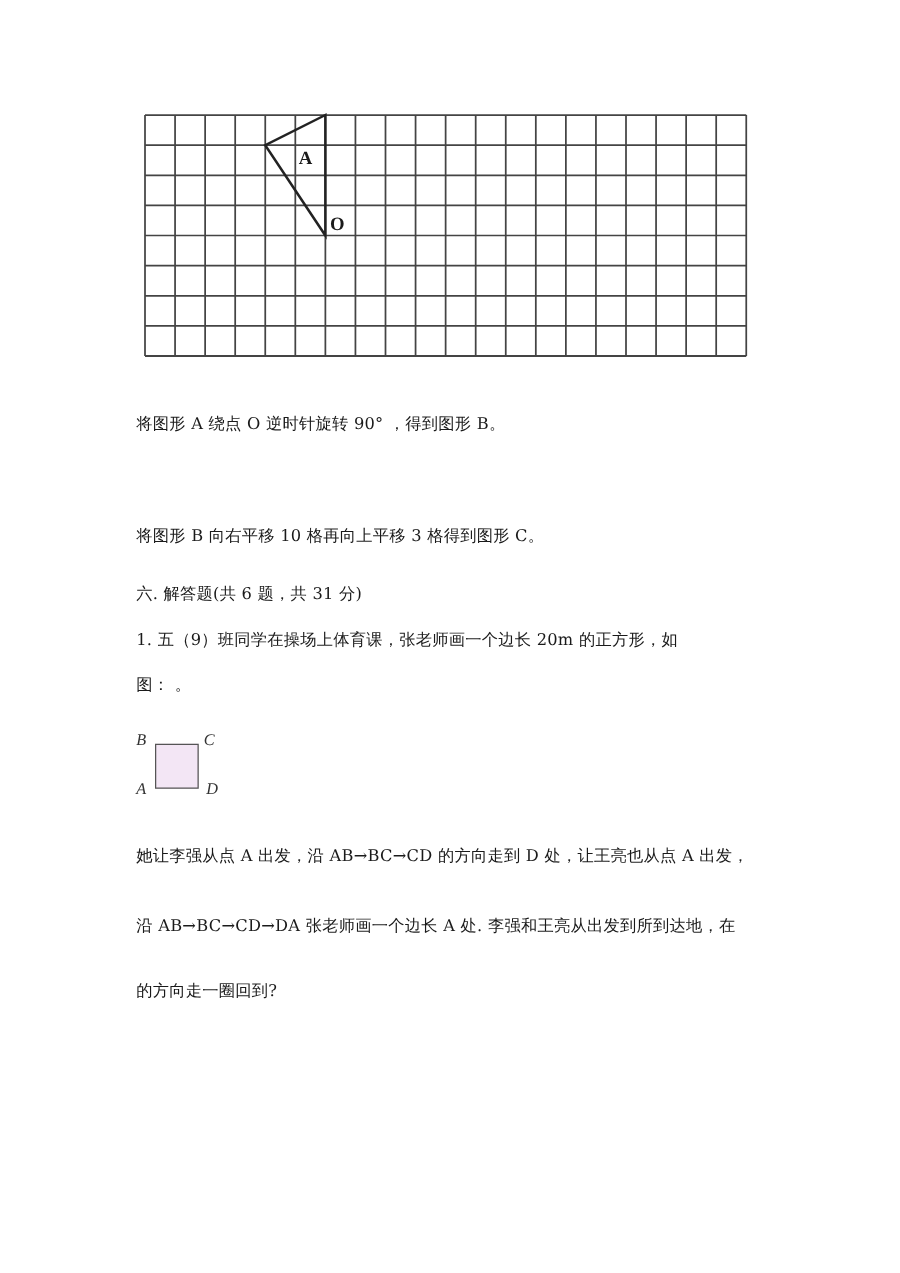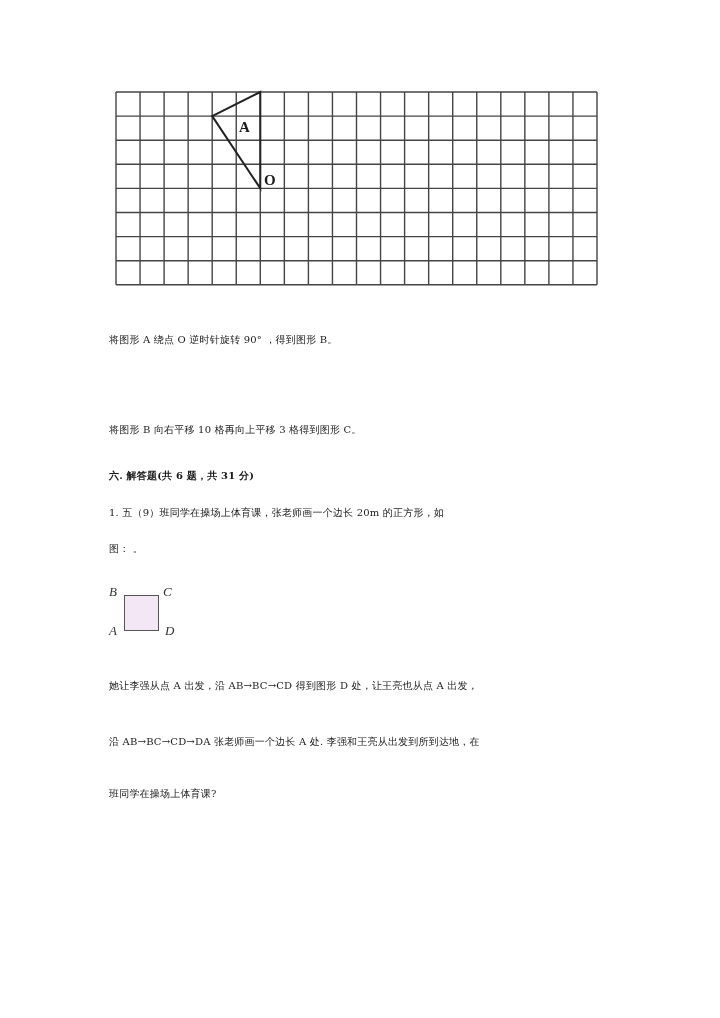--- a/index.html
+++ b/index.html
@@ -1,20 +1,20 @@
 <!DOCTYPE html>
 <html><head>
   <meta charset="utf-8">
   <style>
     html, body { margin: 0; padding: 0; background: #ffffff; }
     body { width: 720px; height: 1018px; position: relative; overflow: hidden;
            font-family: "DejaVu Serif", "Liberation Serif", serif; color: #1a1a1a; }
     .abs { position: absolute; }
-    .line { position: absolute; left: 109px; font-size: 10px; line-height: 16px; white-space: nowrap; letter-spacing: 0.2px; text-align: right; }
-    .heading { font-weight: bold; }
+    .line { position: absolute; left: 109px; font-size: 13px; line-height: 16px; white-space: nowrap; letter-spacing: 0.2px; text-align: right; }
+    .heading { font-weight: normal; }
     #grid-svg { position: absolute; left: 0; top: 0; }
     .pt-label { font-family: "Liberation Serif", "DejaVu Serif", serif; font-style: italic; font-size: 13px; position: absolute; color: #333; }
     .square { position: absolute; left: 124px; top: 595px; width: 33px; height: 34px; background: #f3e6f5; border: 1.5px solid #555; }
   </style>
 </head>
 <body>
 
 <svg id="grid-svg" width="720" height="320">
     <line x1="116" y1="92" x2="116" y2="284.8" stroke="#444" stroke-width="1.4"></line>
     <line x1="140.05" y1="92" x2="140.05" y2="284.8" stroke="#444" stroke-width="1.4"></line>
@@ -60,15 +60,15 @@
 <div class="line" style="top:541px;">图：  。</div>
 
 <div>
   <span class="pt-label" style="left:109px; top:584px;">B</span>
   <span class="pt-label" style="left:163px; top:584px;">C</span>
   <div class="square"></div>
   <span class="pt-label" style="left:109px; top:623px;">A</span>
   <span class="pt-label" style="left:165px; top:623px;">D</span>
 </div>
 
-<div class="line" style="top:678px;">她让李强从点 A 出发，沿 AB→BC→CD 得到图形 D 处，让王亮也从点 A 出发，</div>
+<div class="line" style="top:678px;">她让李强从点 A 出发，沿 AB→BC→CD 的方向走到 D 处，让王亮也从点 A 出发，</div>
 <div class="line" style="top:734px;">沿 AB→BC→CD→DA 张老师画一个边长 A 处. 李强和王亮从出发到所到达地，在</div>
-<div class="line" style="top:786px;">班同学在操场上体育课?</div>
+<div class="line" style="top:786px;">的方向走一圈回到?</div>
 
 </body></html>

